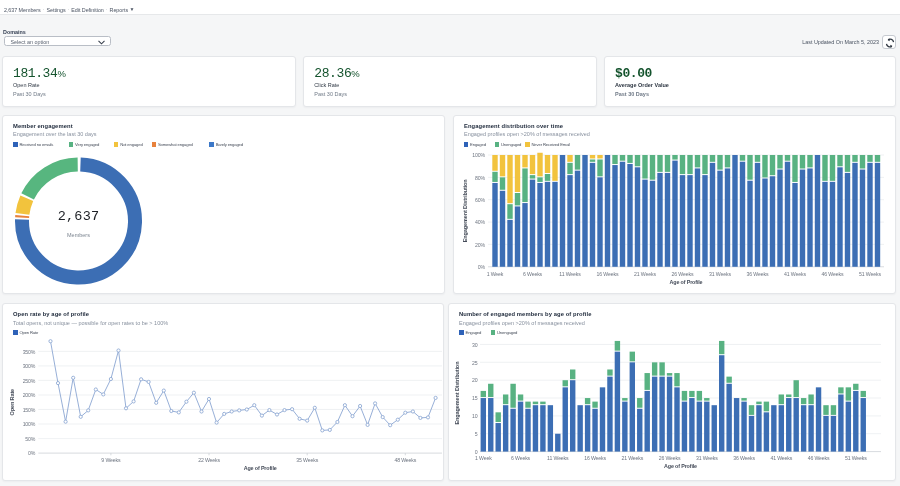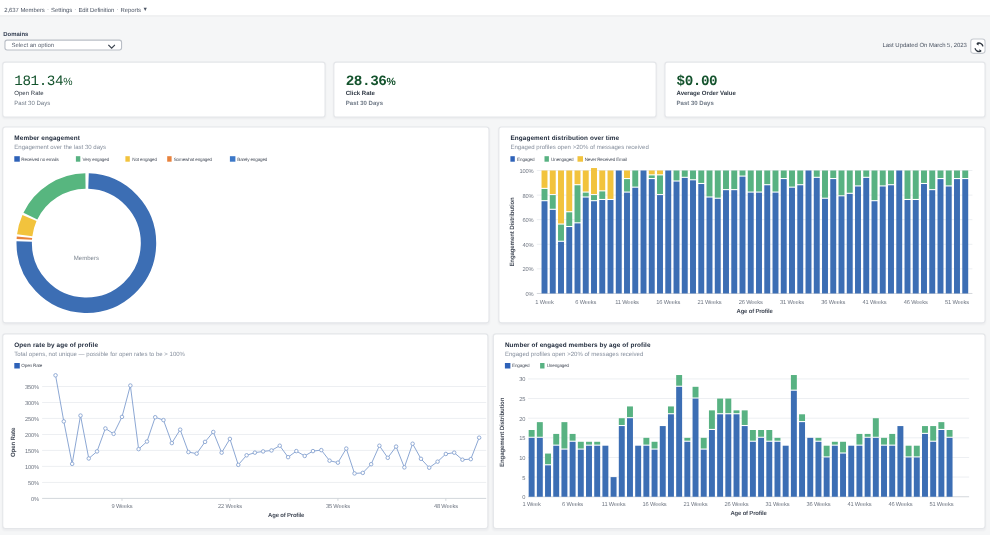--- a/index.html
+++ b/index.html
@@ -48,21 +48,21 @@
 <path d="M 7.2 9.3 L 8.0 7.0 L 5.7 6.6 Z" fill="#2e3640"></path>
 </g>
     </svg>
   </div>
 
 <div class="card" style="left:2px; top:56px; width:294.3px; height:50.7px;">
   <div class="statv">181.34<small>%</small></div>
   <div class="statl1">Open Rate</div>
   <div class="statl2">Past 30 Days</div>
 </div>
-<div class="card" style="left:303.3px; top:56px; width:293.7px; height:50.7px;font-weight:bold;">
+<div class="card" style="left:303.3px; top:56px; width:293.7px; height:50.7px;">
   <div class="statv">28.36<small>%</small></div>
   <div class="statl1">Click Rate</div>
   <div class="statl2">Past 30 Days</div>
 </div>
 <div class="card" style="left:604px; top:56px; width:292.2px; height:50.7px;font-weight:bold;">
   <div class="statv">$0.00</div>
   <div class="statl1">Average Order Value</div>
   <div class="statl2">Past 30 Days</div>
 </div>
 
@@ -75,20 +75,21 @@
 <span class="li" style="left:100.9px"><i class="sw" style="background:#f2c33d"></i><span>Not engaged</span></span>
 <span class="li" style="left:138.5px"><i class="sw" style="background:#e8823c"></i><span>Somewhat engaged</span></span>
 <span class="li" style="left:196.3px"><i class="sw" style="background:#3c78c8"></i><span>Barely engaged</span></span>
   </div>
   <svg width="151" height="177" viewBox="0 0 151 177" style="position:absolute;left:0;top:0">
 <path d="M 77.47 48.53 A 56.5 56.5 0 1 1 19.02 103.52" fill="none" stroke="#3c6eb4" stroke-width="14"></path>
 <path d="M 19.10 101.65 A 56.5 56.5 0 0 1 19.25 99.68" fill="none" stroke="#e8823c" stroke-width="14"></path>
 <path d="M 19.45 97.92 A 56.5 56.5 0 0 1 23.80 82.20" fill="none" stroke="#f2c33d" stroke-width="14"></path>
 <path d="M 24.63 80.41 A 56.5 56.5 0 0 1 74.71 48.51" fill="none" stroke="#57b67f" stroke-width="14"></path>
   </svg>
+  <div class="donut-num">2,637</div>
   <div class="donut-mem">Members</div>
 </div>
 
 <div class="card" style="left:453px; top:115px; width:443px; height:178.6px;">
   <div class="ctitle">Engagement distribution over time</div>
   <div class="csub">Engaged profiles open &gt;20% of messages received</div>
   <div class="cleg">
 <span class="li" style="left:-0.30000000000001137px"><i class="sw" style="background:#2e62b8"></i><span>Engaged</span></span>
 <span class="li" style="left:30.600000000000023px"><i class="sw" style="background:#58b282"></i><span>Unengaged</span></span>
 <span class="li" style="left:61.099999999999966px"><i class="sw" style="background:#f2c33d"></i><span>Never Received Email</span></span>

